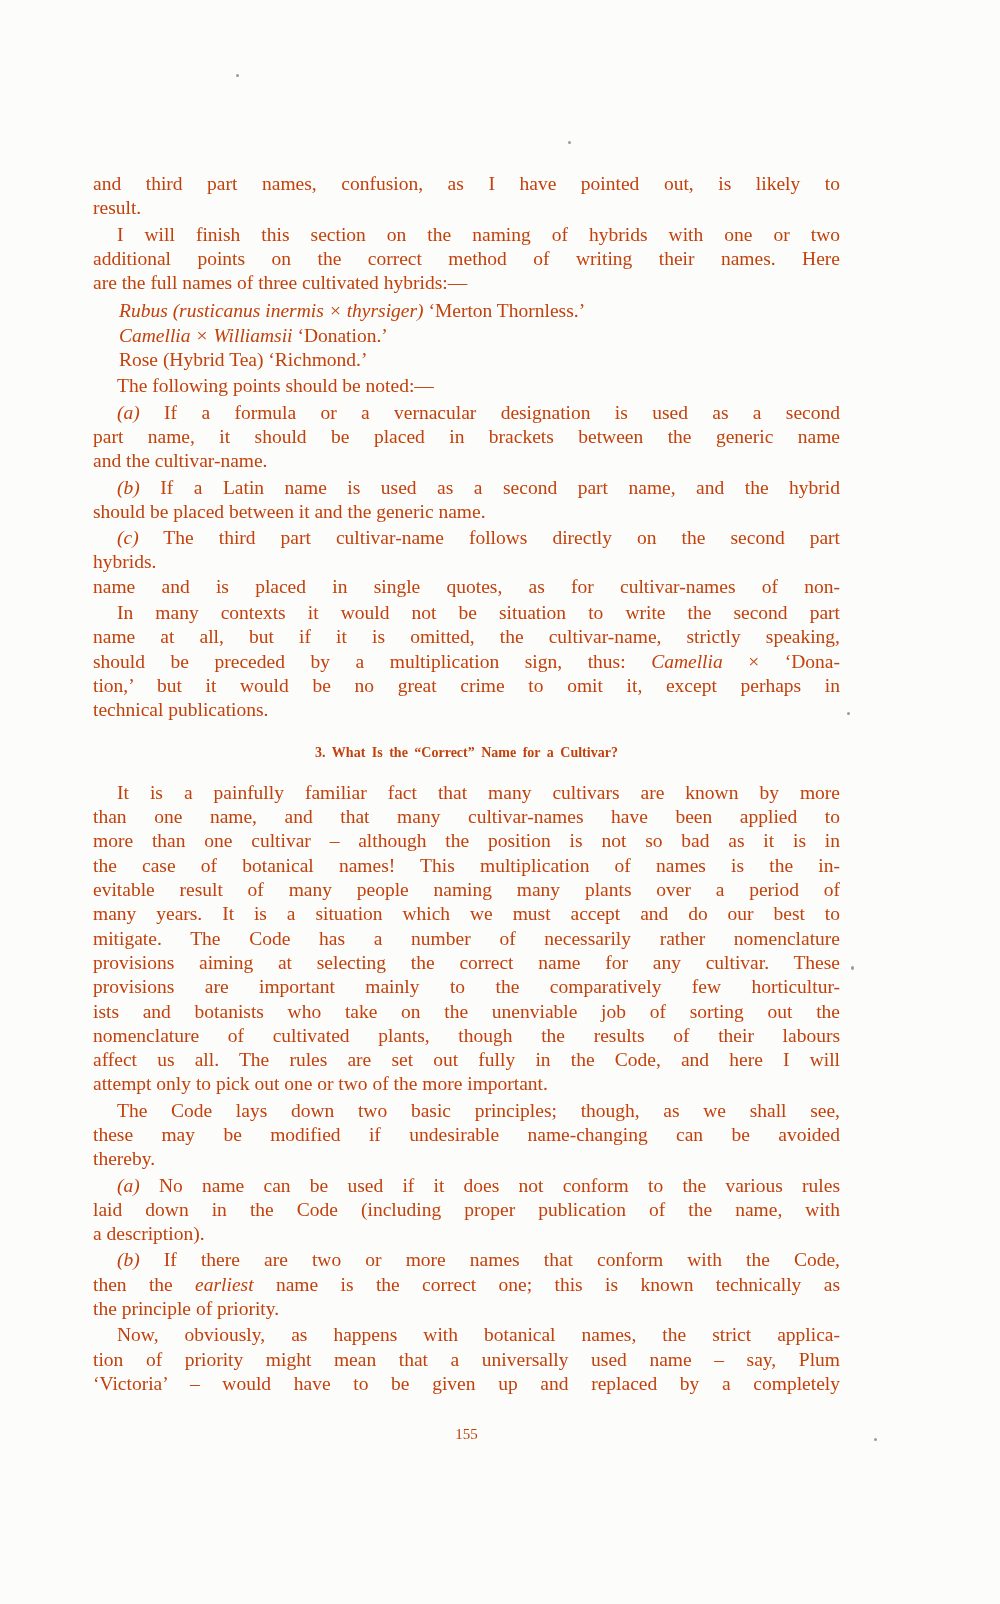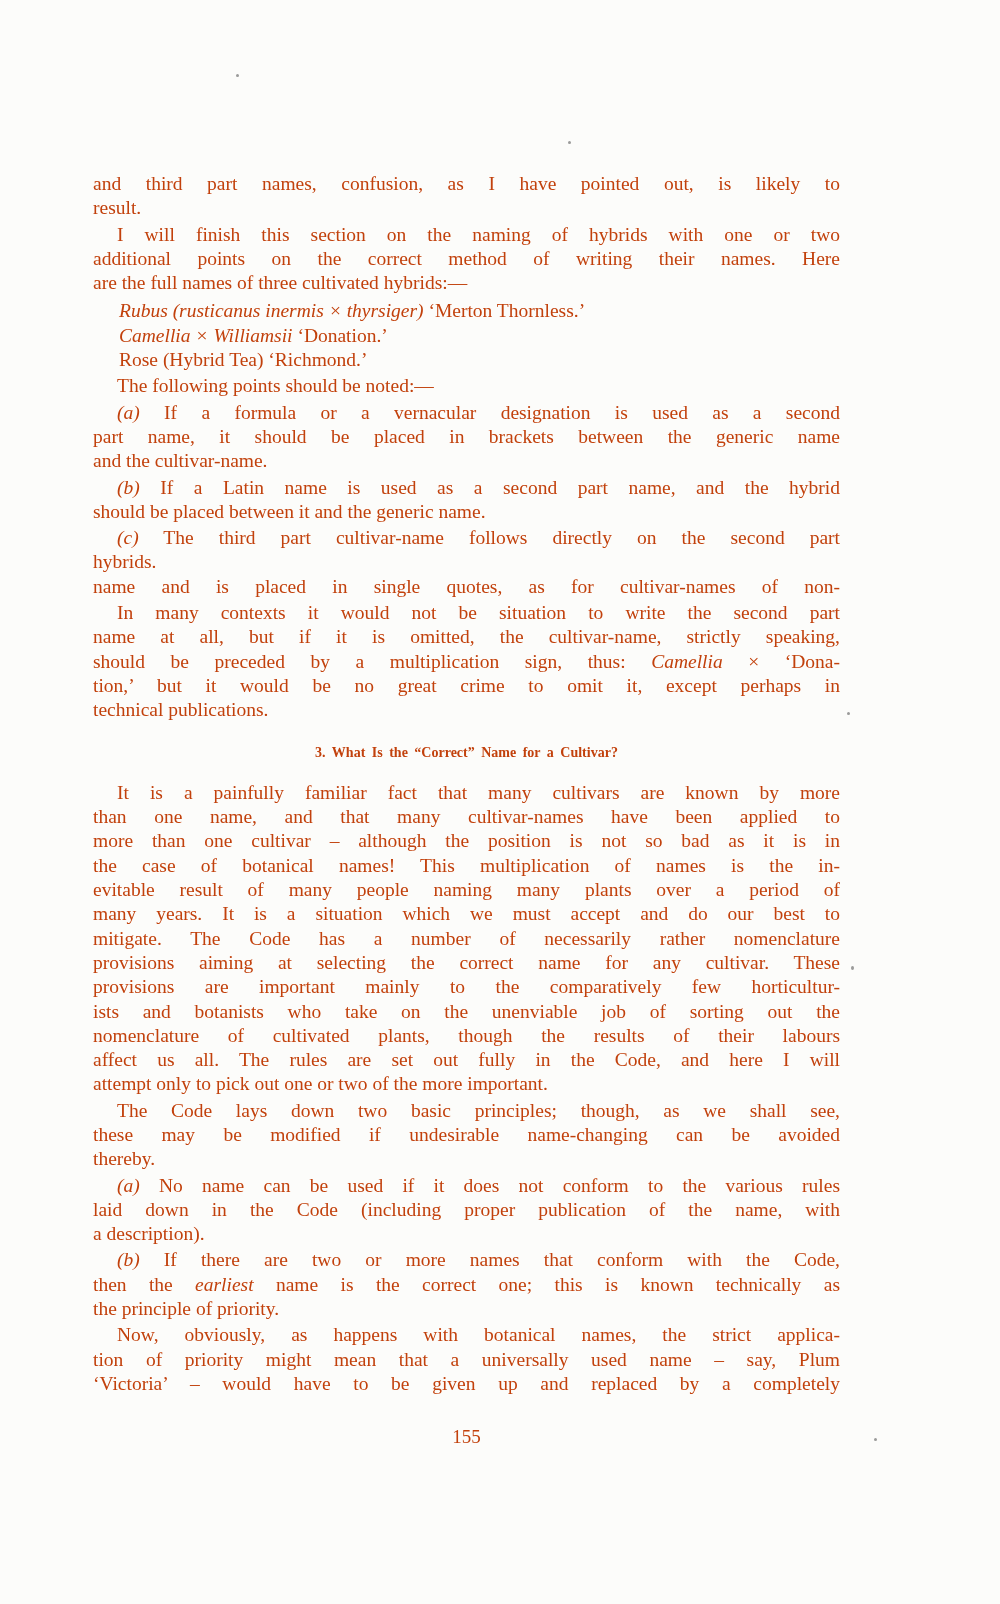--- a/index.html
+++ b/index.html
@@ -44,21 +44,21 @@
     text-align: center;
     word-spacing: 3px;
     margin: 18px 0 16px 0;
   }
   .page-number {
     position: absolute;
     top: 1426px;
     left: 93px;
     width: 747px;
     text-align: center;
-    font-size: 19px;
+    font-size: 15px;
   }
   .speck {
     position: absolute;
     background: #4a4a4a;
     border-radius: 50%;
     opacity: 0.55;
   }
 </style>
 </head>
 <body>

